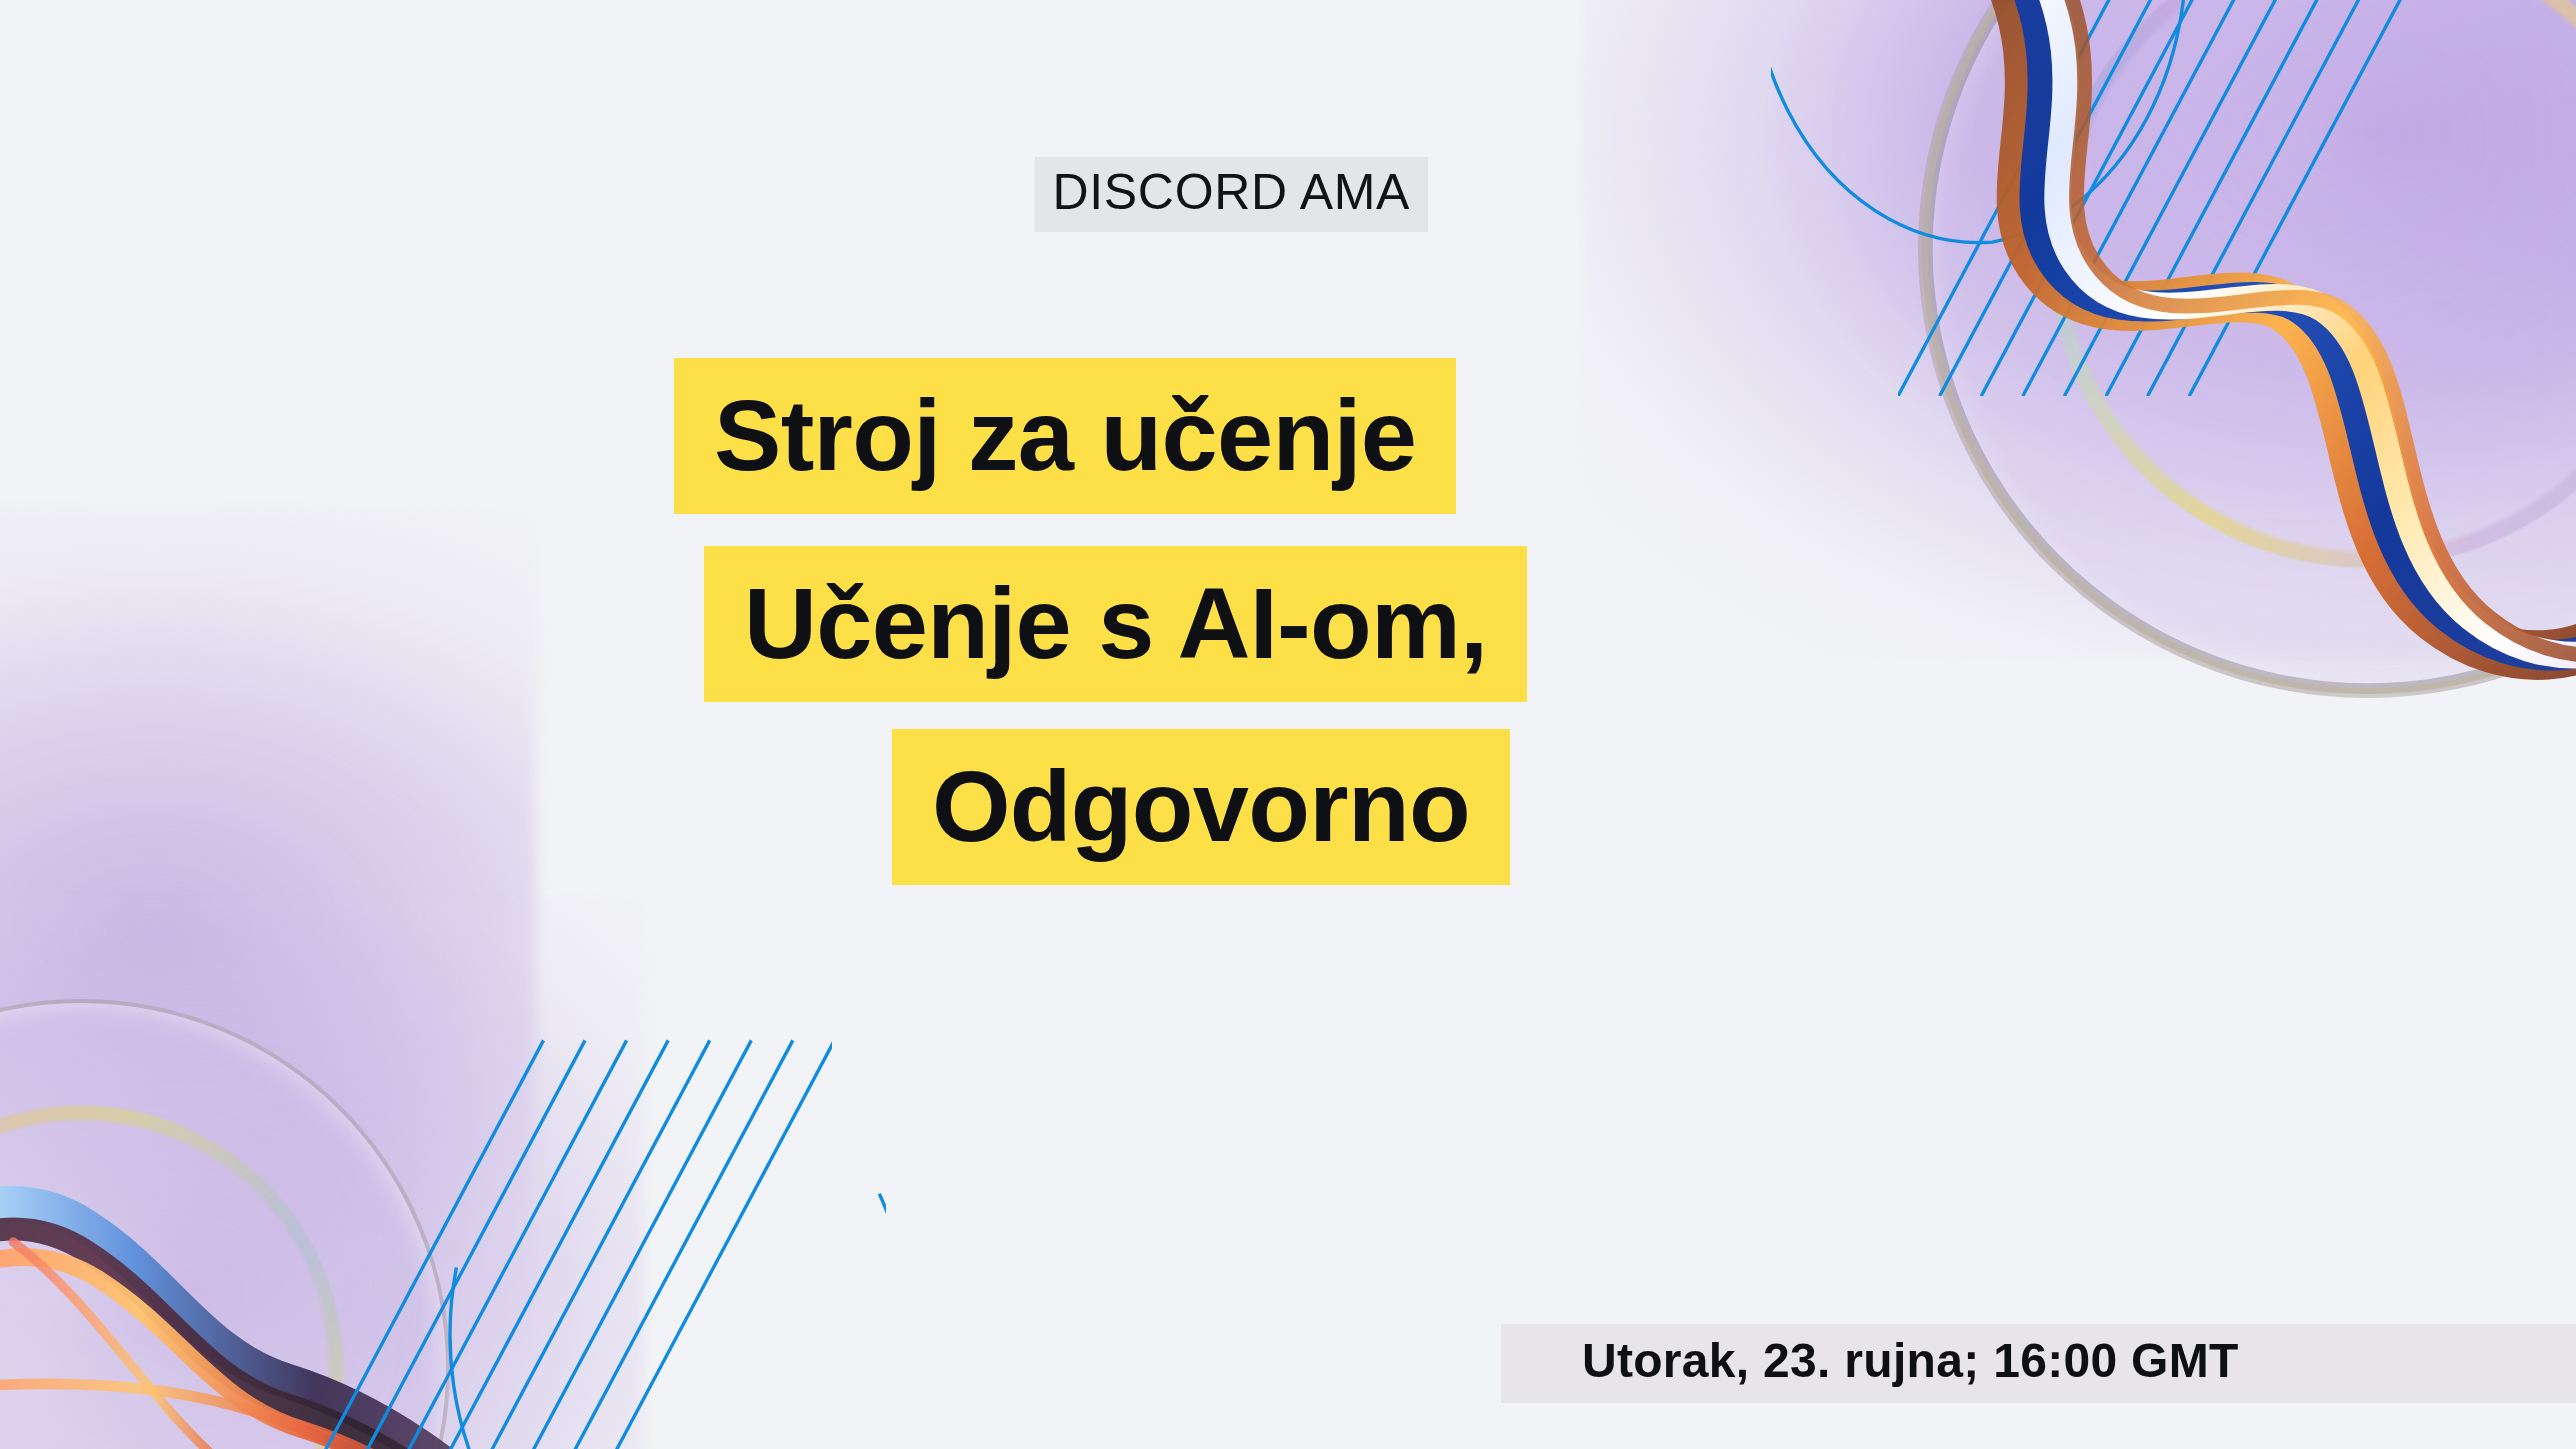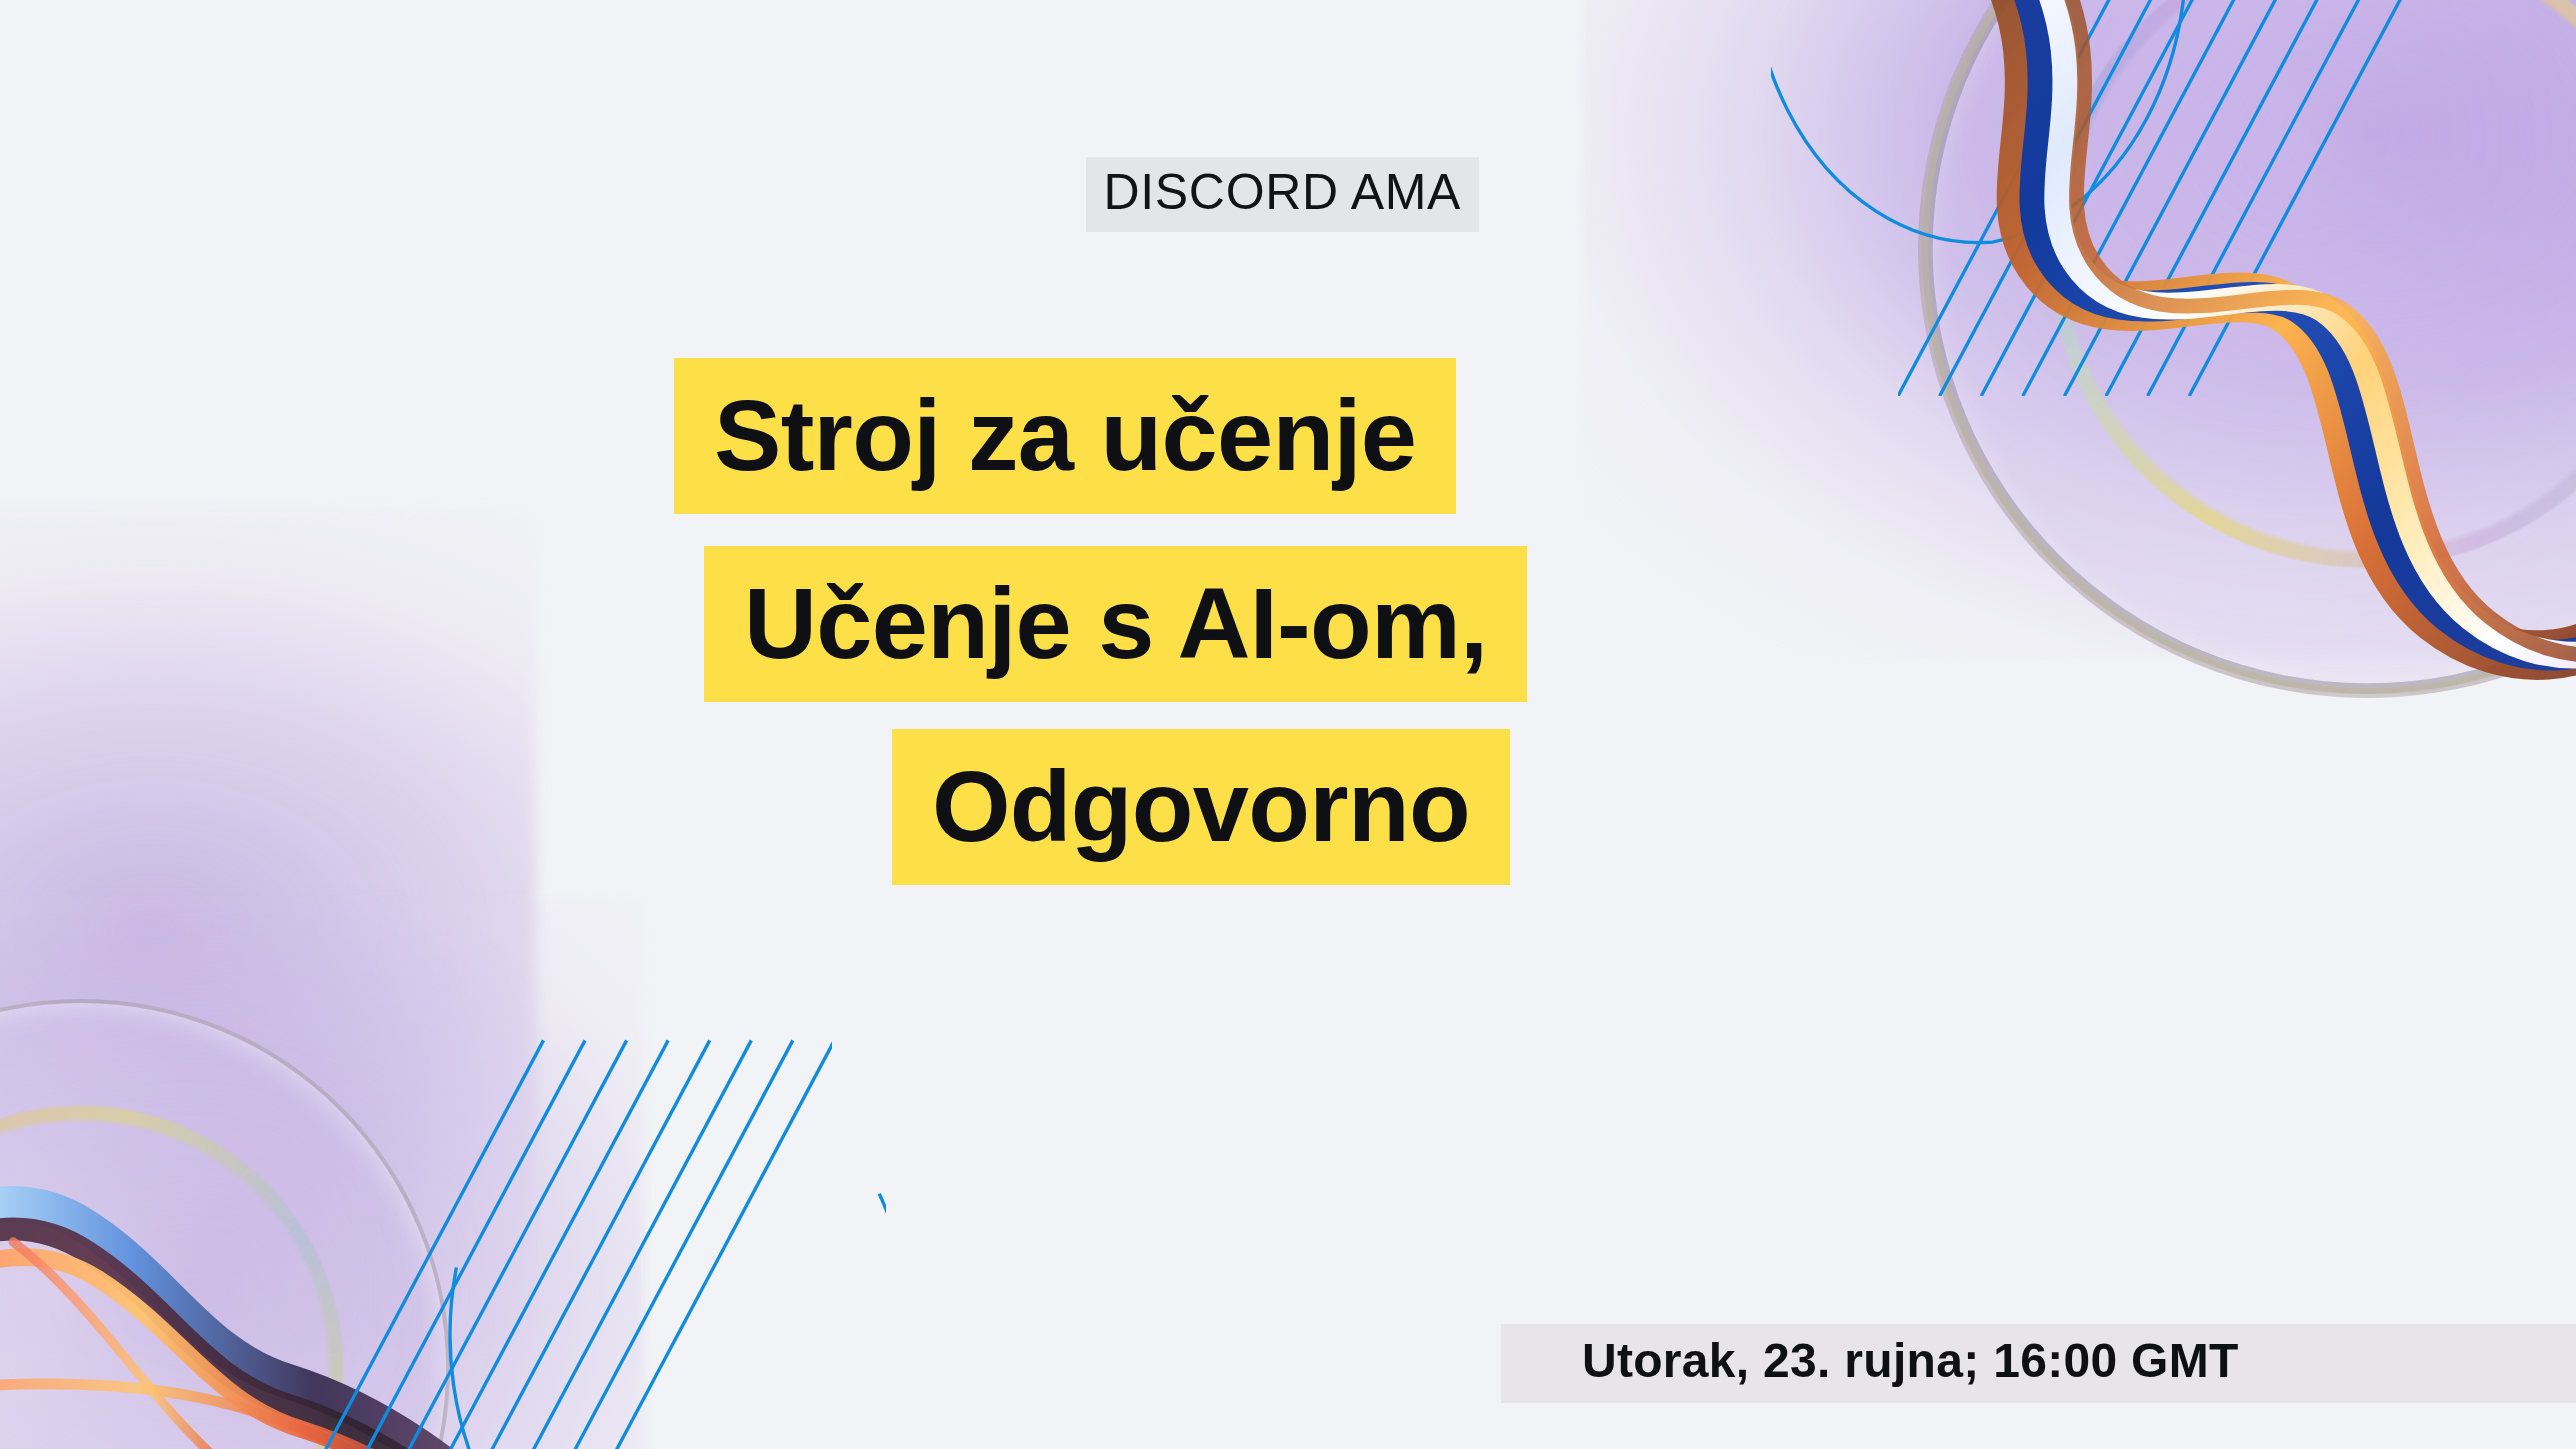--- a/index.html
+++ b/index.html
@@ -135,21 +135,21 @@
   
   .ribbon-bl { bottom: -80px; left: -148px; width: 906px; height: 523px; }
   .hatch-tr { top: -20px; left: 1898px; width: 510px; height: 416px; }
   .hatch-bl { bottom: -6.7px; left: 322px; width: 510px; height: 429px; }
   .arc-tr   { top: -80px; left: 1771px; width: 416px; height: 416px; }
   .arc-bl   { bottom: -181px; left: 443px; width: 443px; height: 443px; }
 
   
   .eyebrow {
     position: absolute;
-    left: 1086px; top: 157px;
+    left: 1035px; top: 157px;
     padding: 4px 17.4px 8px 17.4px;
     background: #e4e5e8;
     font-size: 50px;
     line-height: 63px;
     letter-spacing: 0.7px;
     color: #111317;
     font-weight: 400;
     white-space: nowrap;
     box-sizing: border-box;
   }

